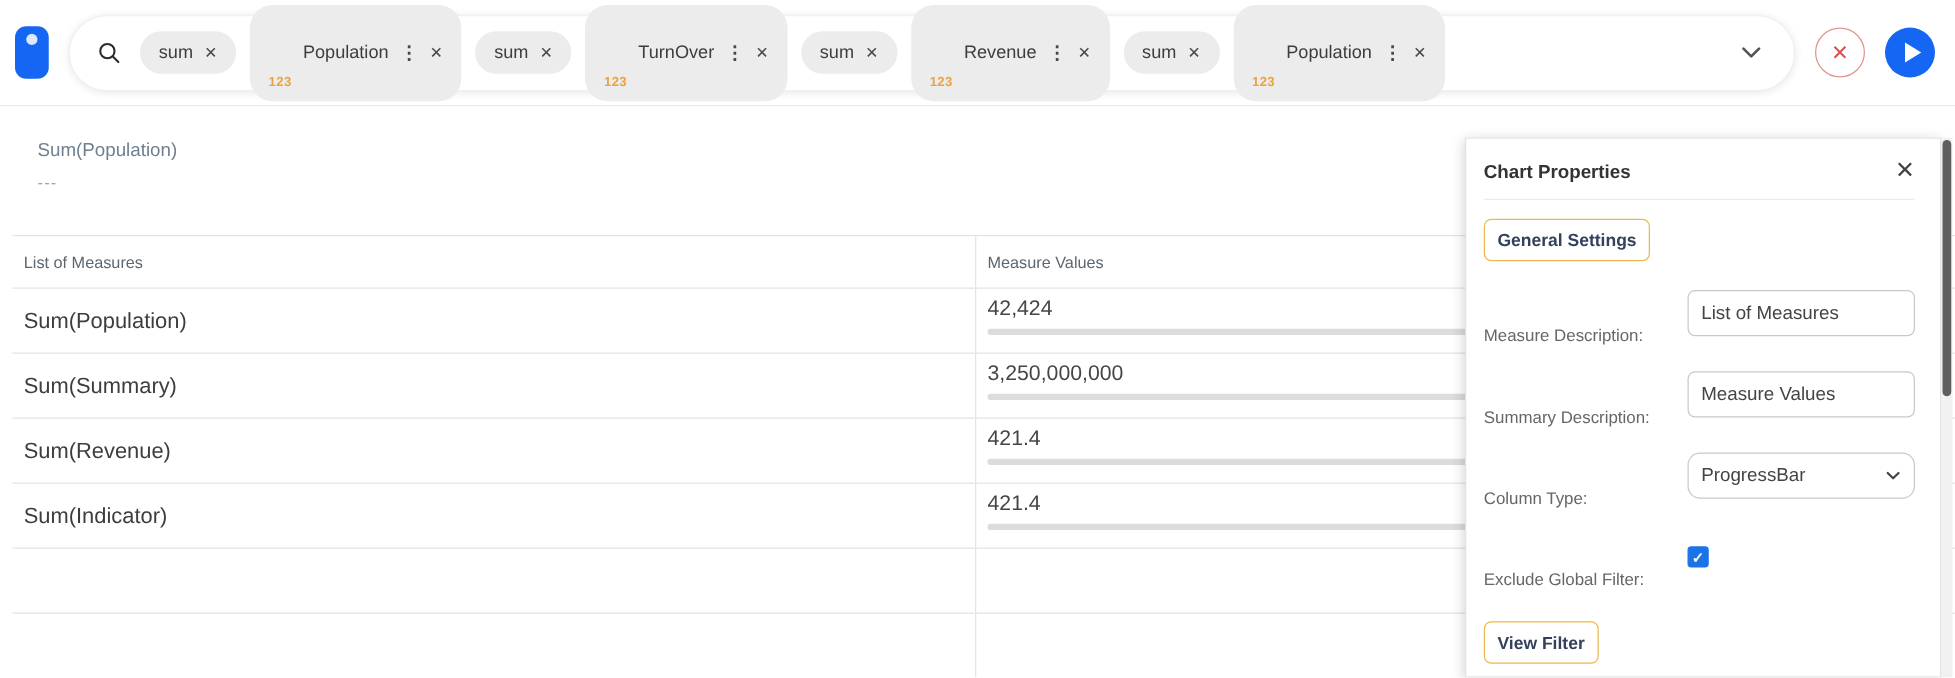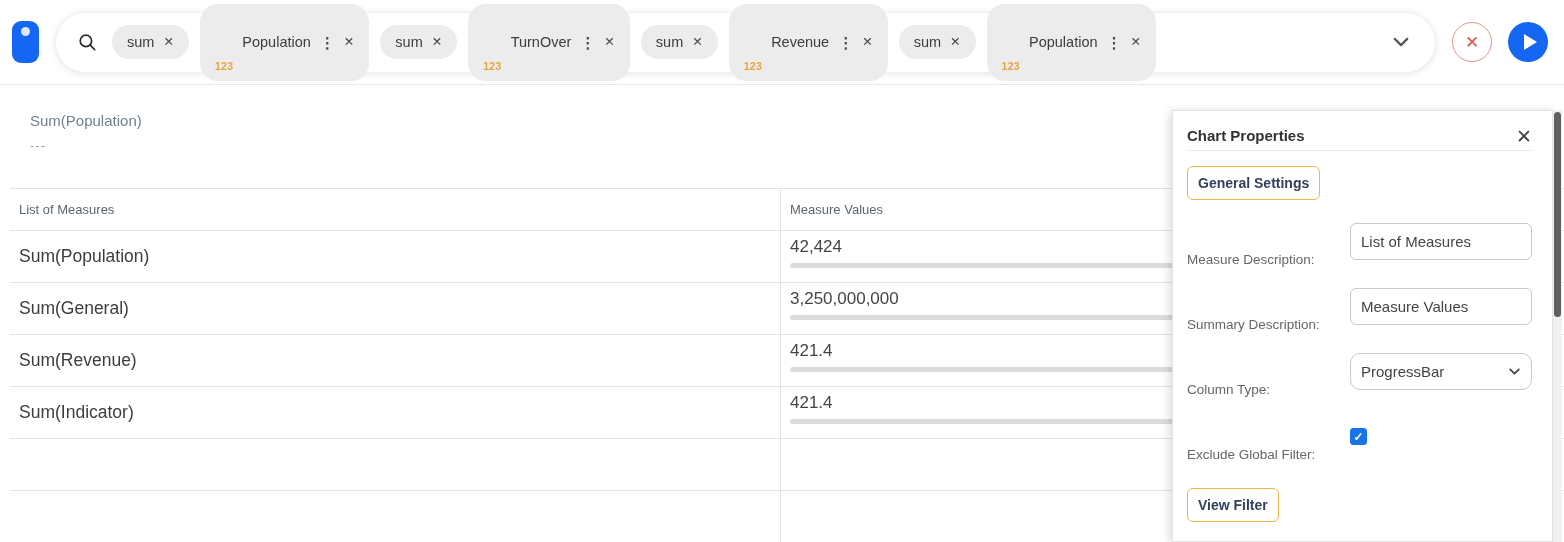--- a/index.html
+++ b/index.html
@@ -100,22 +100,22 @@
   
   .panel {
     position: absolute; top: 110px; left: 1172px; width: 381px; bottom: 0;
     background: #fff;
     border: 1px solid #e3e3e3;
     box-shadow: -1px 2px 10px rgba(0,0,0,0.18);
     padding: 16px 20px 0 14px;
     z-index: 10;
   }
   .panel-head {
-    display: flex; align-items: flex-start; justify-content: space-between;
-    padding-bottom: 4px; border-bottom: 1px solid #ececec;
+    display: flex; align-items: flex-end; justify-content: space-between;
+    padding-bottom: 13px; border-bottom: 1px solid #ececec;
   }
   .panel-title { font-size: 15px; font-weight: 700; color: #333; }
   .panel-close { font-size: 19px; color: #444; cursor: pointer; line-height: 1; }
   .badge {
     display: inline-block;
     border: 1.6px solid #edb84d; border-radius: 6px;
     padding: 8px 10px;
     font-size: 14px; font-weight: 700; color: #33415c;
     margin: 15px 0 16px 0;
   }
@@ -250,21 +250,21 @@
 
     <div class="g-row">
       <div class="g-cell c1 measure">Sum(Population)</div>
       <div class="g-cell c2">
         <div class="val">42,424</div>
         <div class="track"></div>
       </div>
     </div>
 
     <div class="g-row">
-      <div class="g-cell c1 measure">Sum(General)</div>
+      <div class="g-cell c1 measure">Sum(Summary)</div>
       <div class="g-cell c2">
         <div class="val">3,250,000,000</div>
         <div class="track"></div>
       </div>
     </div>
 
     <div class="g-row">
       <div class="g-cell c1 measure">Sum(Revenue)</div>
       <div class="g-cell c2">
         <div class="val">421.4</div>

